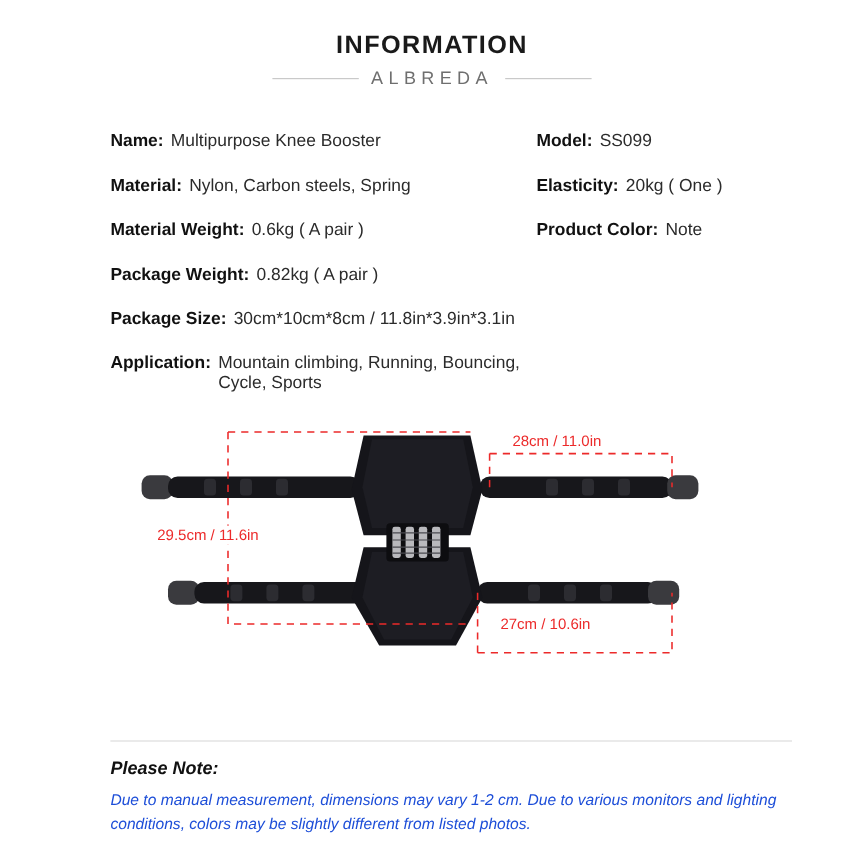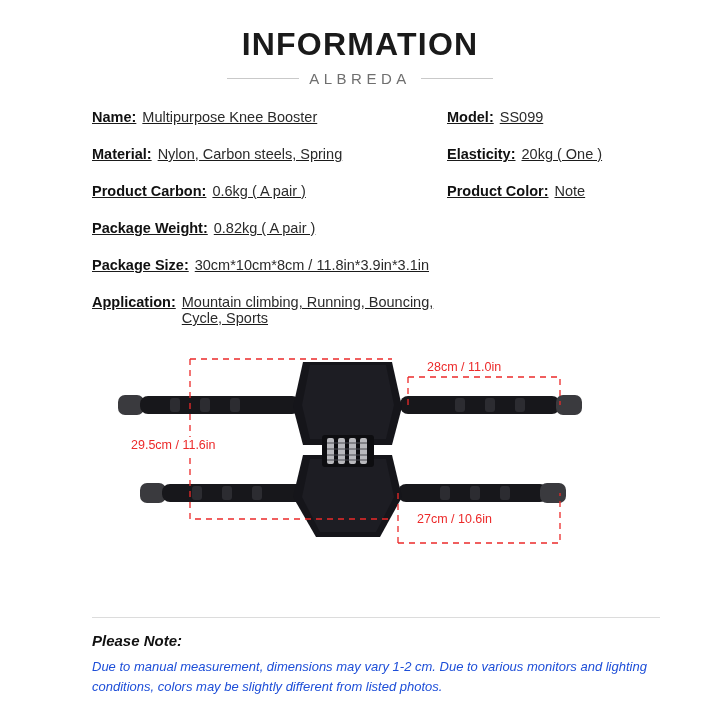--- a/index.html
+++ b/index.html
@@ -20,21 +20,21 @@
     height: 720px;
     box-sizing: border-box;
   }
 
   
   .header {
     text-align: center;
     padding-top: 26px;
   }
   .header-title {
-    font-size: 32px;
+    font-size: 21px;
     font-weight: bold;
     letter-spacing: 1.2px;
     color: #1a1a1a;
   }
   .header-sub-row {
     display: flex;
     align-items: center;
     justify-content: center;
     gap: 10px;
     margin-top: 7px;
@@ -46,23 +46,22 @@
   }
   .header-sub {
     font-size: 15px;
     letter-spacing: 4.5px;
     color: #6f6f6f;
   }
 
   
   .specs {
     position: relative;
-    margin: 22px 0 0 0;
+    margin: 36px 0 0 0;
     padding: 0 60px 0 92px;
-    text-decoration: underline;
   }
   .spec-row {
     display: flex;
     align-items: baseline;
     margin-bottom: 21px;
     font-size: 14.5px;
   }
   .spec-left {
     width: 355px;
     flex: 0 0 355px;
@@ -167,21 +166,21 @@
         <span class="value">Nylon, Carbon steels, Spring</span>
       </div>
       <div class="spec-right">
         <span class="label">Elasticity:</span>
         <span class="value">20kg ( One )</span>
       </div>
     </div>
 
     <div class="spec-row">
       <div class="spec-left">
-        <span class="label">Product Carbon:</span>
+        <span class="label">Material Weight:</span>
         <span class="value">0.6kg ( A pair )</span>
       </div>
       <div class="spec-right">
         <span class="label">Product Color:</span>
         <span class="value">Note</span>
       </div>
     </div>
 
     <div class="spec-row">
       <div class="spec-left">

